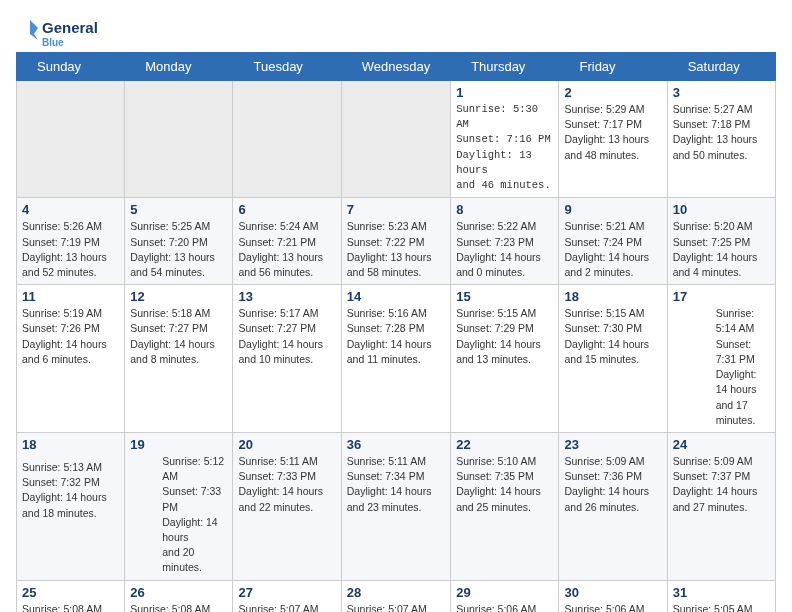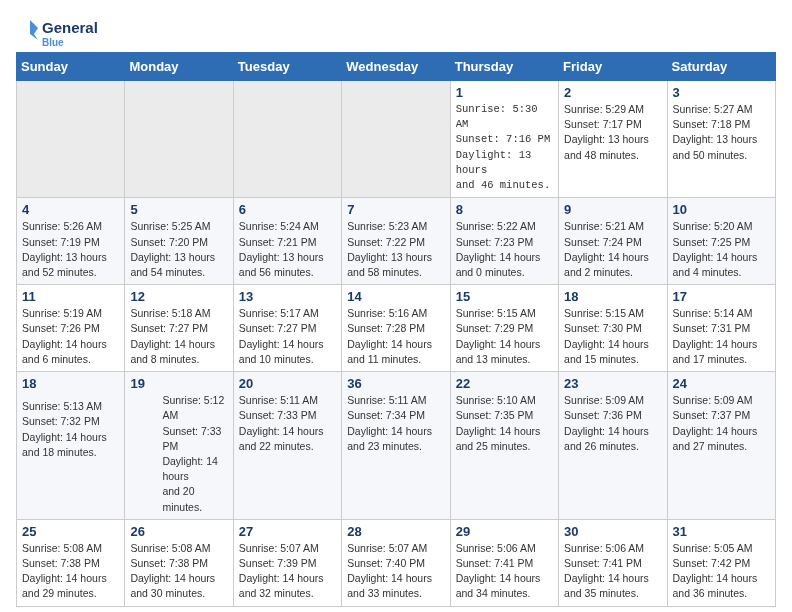--- a/index.html
+++ b/index.html
@@ -35,22 +35,22 @@
     }
     .calendar-table {
       width: 100%;
       border-collapse: collapse;
       border: 1px solid #ccc;
     }
     .calendar-table th {
       background-color: #2e6db4;
       color: #fff;
       font-size: 13px;
-      font-weight: bold;
-      padding: 6px 4px;
+      font-weight: normal;
+      padding: 6px 20px;
       text-align: left;
       border: 1px solid #2e6db4;
     }
     .calendar-table td {
       vertical-align: top;
       padding: 4px 5px;
       border: 1px solid #ccc;
       width: calc(100% / 7);
       min-height: 80px;
       font-size: 11px;
@@ -232,21 +232,21 @@
         </td>
         <td>
           <span class="day-number">18</span>
           <div class="day-info" style="white-space: pre-line;">Sunrise: 5:15 AM
 Sunset: 7:30 PM
 Daylight: 14 hours
 and 15 minutes.</div>
         </td>
         <td>
           <span class="day-number">17</span>
-          <div class="day-info" style="white-space: pre-line;">Sunrise: 5:14 AM
+          <div class="day-info" style="white-space: pre-line; margin-left: 43px;">Sunrise: 5:14 AM
 Sunset: 7:31 PM
 Daylight: 14 hours
 and 17 minutes.</div>
         </td>
       </tr>
       <tr>
         <td>
           <span class="day-number">18</span>
           <div class="day-info" style="white-space: pre-line; margin-top: 8px;">Sunrise: 5:13 AM
 Sunset: 7:32 PM

